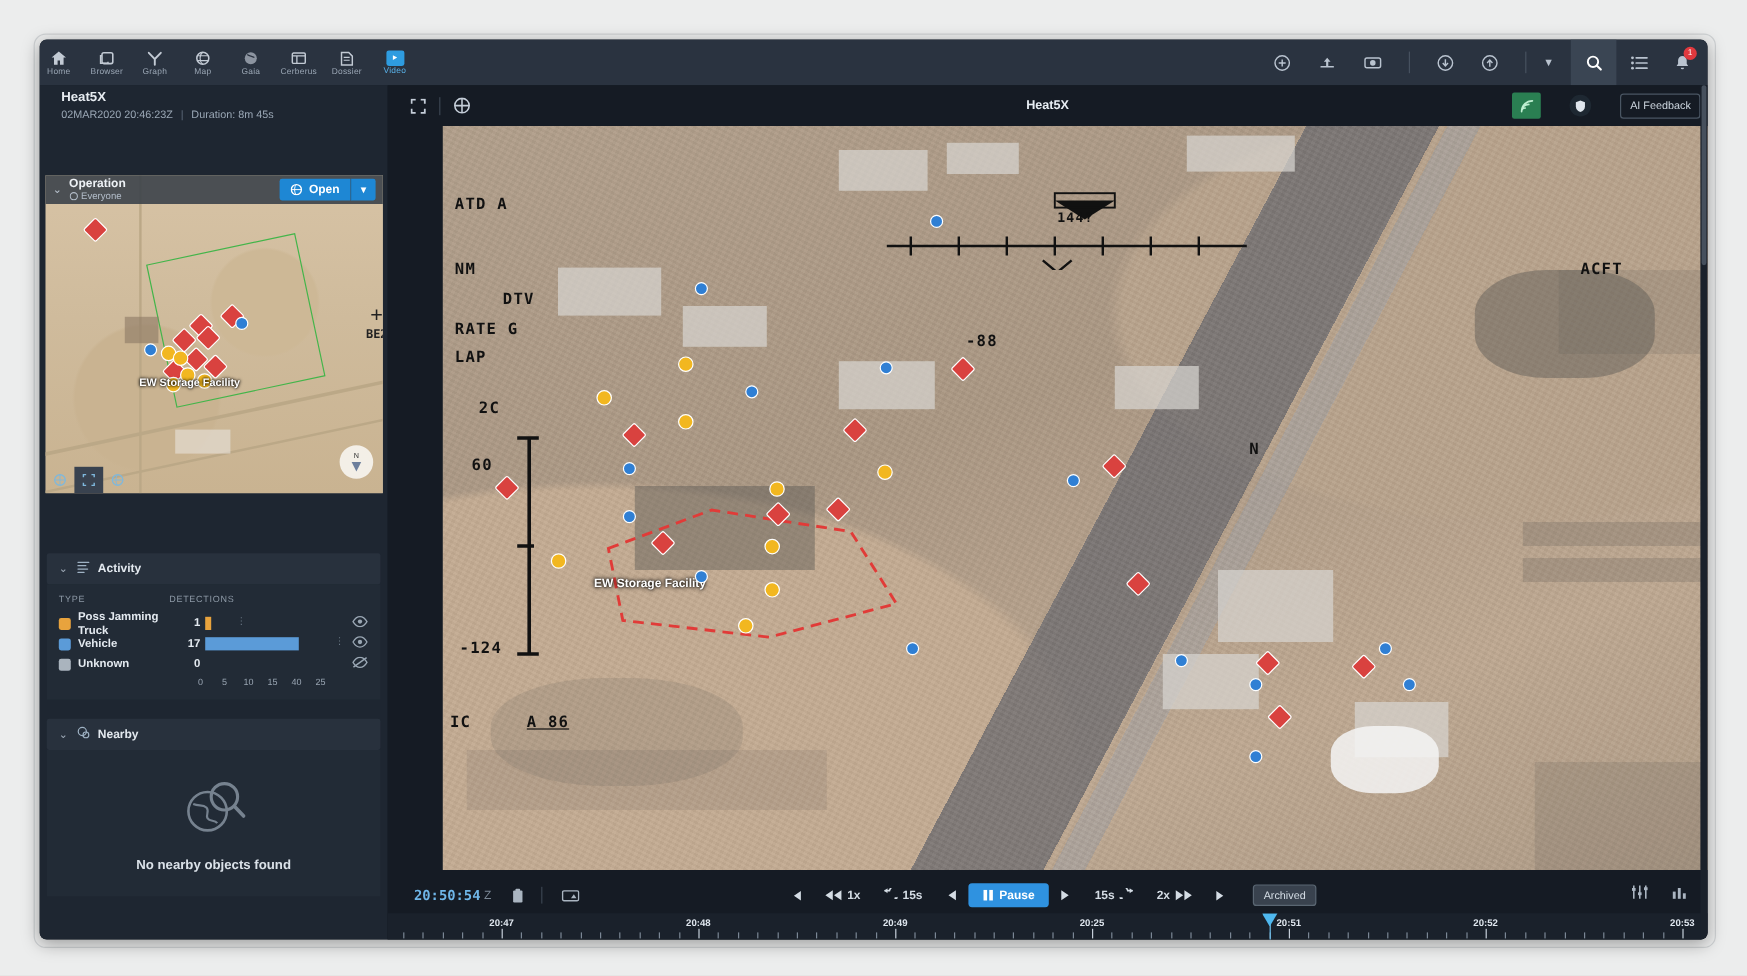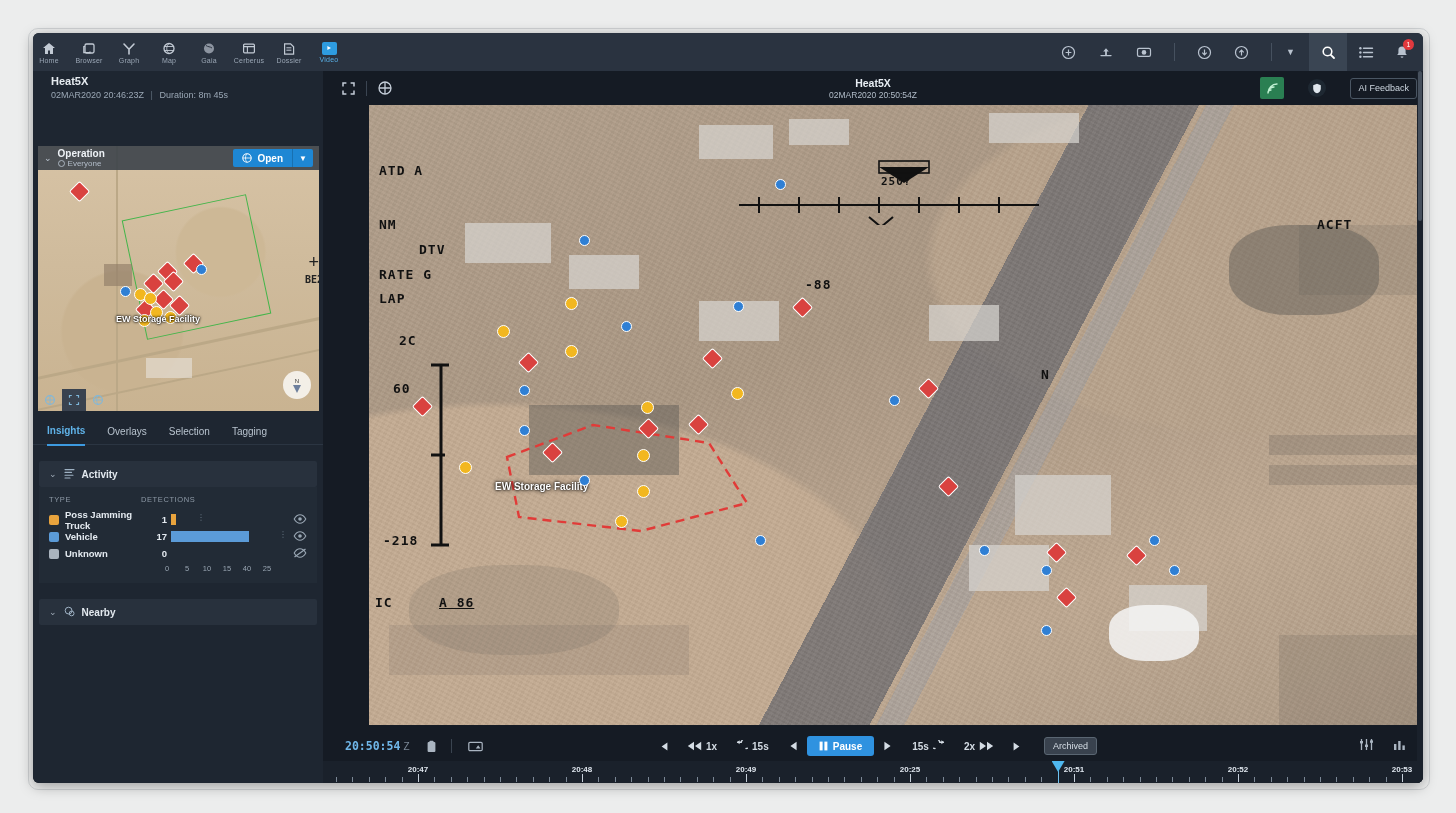--- a/index.html
+++ b/index.html
@@ -370,26 +370,20 @@
           </svg>
       </span>
       <span class="mmtool">
         <svg width="12" height="12" viewBox="0 0 12 12">
             <circle cx="6" cy="6" r="4.4" fill="none" stroke="currentColor" stroke-width="1.1"></circle>
             <path d="M6 1.6c-1.8 1.5-1.8 7.3 0 8.8M1.6 6h8.8" stroke="currentColor" stroke-width=".8" fill="none"></path>
           </svg>
       </span>
     </div>
 
-    <div class="tabs">
-      <div class="tab active">Insights</div>
-      <div class="tab">Overlays</div>
-      <div class="tab">Selection</div>
-      <div class="tab">Tagging</div>
-    </div>
 
     <div class="panel-wrap">
 
       <div class="panel-head">
         <span class="chev">⌄</span>
         <span>
           <svg width="11" height="11" viewBox="0 0 11 11">
               <path d="M1 1.6h9M1 4.4h6.5M1 7.2h8M1 10h5" stroke="#9fb2c4" stroke-width="1.1" stroke-linecap="round"></path>
             </svg>
         </span>
@@ -462,20 +456,31 @@
       <div class="panel-head" style="margin-top:16px;">
         <span class="chev">⌄</span>
         <span>
           <svg width="11" height="11" viewBox="0 0 11 11">
               <circle cx="4.6" cy="4.6" r="3.4" fill="none" stroke="#9fb2c4" stroke-width="1"></circle>
               <circle cx="7.6" cy="7.4" r="2.4" fill="none" stroke="#9fb2c4" stroke-width="1"></circle>
             </svg>
         </span>
         <span class="t">Nearby</span>
       </div>
+      <div class="nearby-body">
+        <span class="gicon">
+          <svg width="58" height="52" viewBox="0 0 58 52">
+            <circle cx="24" cy="30" r="16" fill="none" stroke="currentColor" stroke-width="2.2"></circle>
+            <path d="M12 24c5 2 8 0 11 3s-1 6 1 9 6 1 8 4" fill="none" stroke="currentColor" stroke-width="1.8"></path>
+            <circle cx="38" cy="18" r="11" fill="none" stroke="currentColor" stroke-width="2.6"></circle>
+            <path d="M46.5 26 54 34" stroke="currentColor" stroke-width="3" stroke-linecap="round"></path>
+          </svg>
+        </span>
+        <span class="msg">No nearby objects found</span>
+      </div>
     </div>
   </div>
 
   <div class="videocol">
 
     <div class="vhead">
       <div class="vh-left">
         <span class="vh-btn">
           <svg width="13" height="13" viewBox="0 0 13 13">
               <path d="M1 4.4V1h3.4M8.6 1H12v3.4M12 8.6V12H8.6M4.4 12H1V8.6" fill="none" stroke="currentColor" stroke-width="1.5"></path>
@@ -484,21 +489,20 @@
         <span class="vh-sep"></span>
         <span class="vh-btn">
           <svg width="14" height="14" viewBox="0 0 14 14">
               <circle cx="7" cy="7" r="6" fill="none" stroke="currentColor" stroke-width="1.3"></circle>
               <path d="M1 7h12M7 1v12" stroke="currentColor" stroke-width="1.3"></path>
             </svg>
         </span>
       </div>
       <div class="vh-center">
         <div class="vh-title">Heat5X</div>
-        <div class="vh-sub">02MAR2020 20:50:54Z</div>
       </div>
       <div class="vh-right">
         <span class="greenbtn">
           <svg width="13" height="13" viewBox="0 0 13 13">
               <path d="M2 11a9 9 0 0 1 9-9M2 11a6 6 0 0 1 6-6M2 11a3 3 0 0 1 3-3" fill="none" stroke="currentColor" stroke-width="1.4" stroke-linecap="round"></path>
             </svg>
         </span>
         <span class="circbtn">
           <svg width="10" height="11" viewBox="0 0 10 11">
               <path d="M5 .8 8.8 2.3v3.4C8.8 8 7.1 9.7 5 10.3 2.9 9.7 1.2 8 1.2 5.7V2.3z" fill="currentColor"></path>
@@ -545,24 +549,24 @@
       </svg>
 
       <div class="hud" style="left:10px;top:58px;">ATD A</div>
       <div class="hud" style="left:10px;top:112px;">NM</div>
       <div class="hud" style="left:10px;top:137px;padding-left:40px;">DTV</div>
       <div class="hud" style="left:10px;top:162px;">RATE G</div>
       <div class="hud" style="left:10px;top:186px;">LAP</div>
       <div class="hud" style="left:30px;top:228px;">2C</div>
       <div class="hud" style="left:436px;top:172px;">-88</div>
       <div class="hud" style="left:24px;top:276px;">60</div>
-      <div class="hud" style="left:14px;top:428px;">-218</div>
+      <div class="hud" style="left:14px;top:428px;">-124</div>
       <div class="hud" style="left:6px;top:490px;">IC</div>
       <div class="hud" style="left:70px;top:490px;text-decoration:underline;">A 86</div>
-      <div class="hud" style="left:512px;top:70px;font-size:11px;">250?</div>
+      <div class="hud" style="left:512px;top:70px;font-size:11px;">144?</div>
       <div class="hud" style="left:948px;top:112px;">ACFT</div>
       <div class="hud" style="left:672px;top:262px;">N</div>
 
       <svg class="poly" viewBox="0 0 252 115">
         <polygon points="6,36 92,4 208,22 246,82 140,110 18,96" fill="none" stroke="#e13b38" stroke-width="2.4" stroke-dasharray="9 6"></polygon>
       </svg>
       <div class="vlabel" style="left:126px;top:376px;">EW Storage Facility</div>
 
       <div class="mk red" style="left:426px;top:195px;"></div>
       <div class="mk red" style="left:152px;top:250px;"></div>

